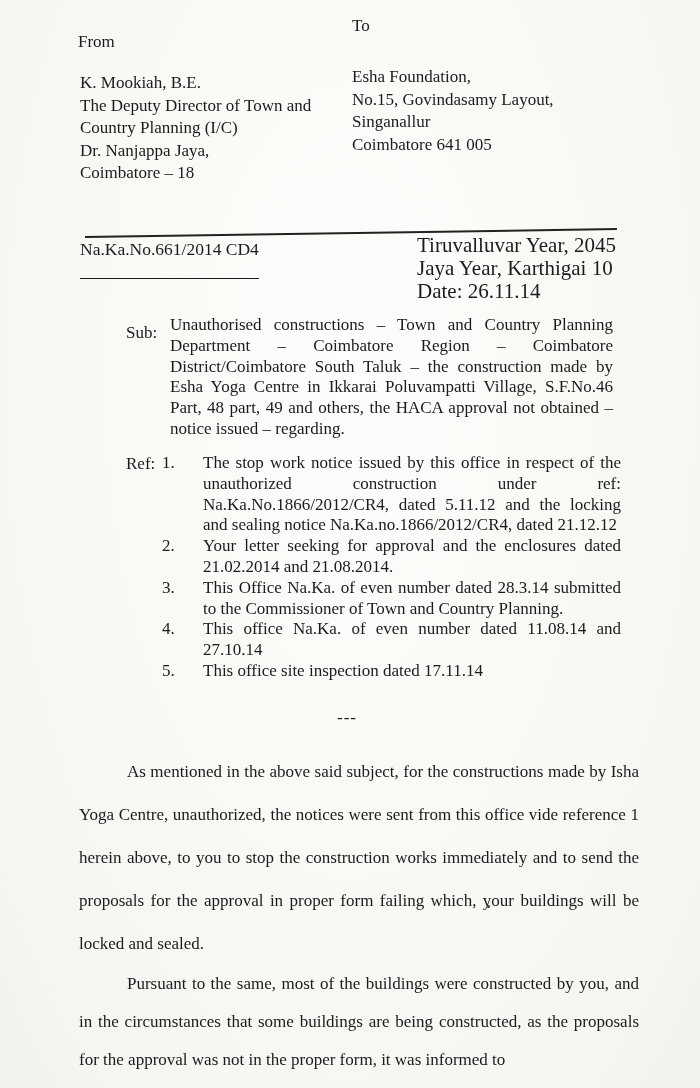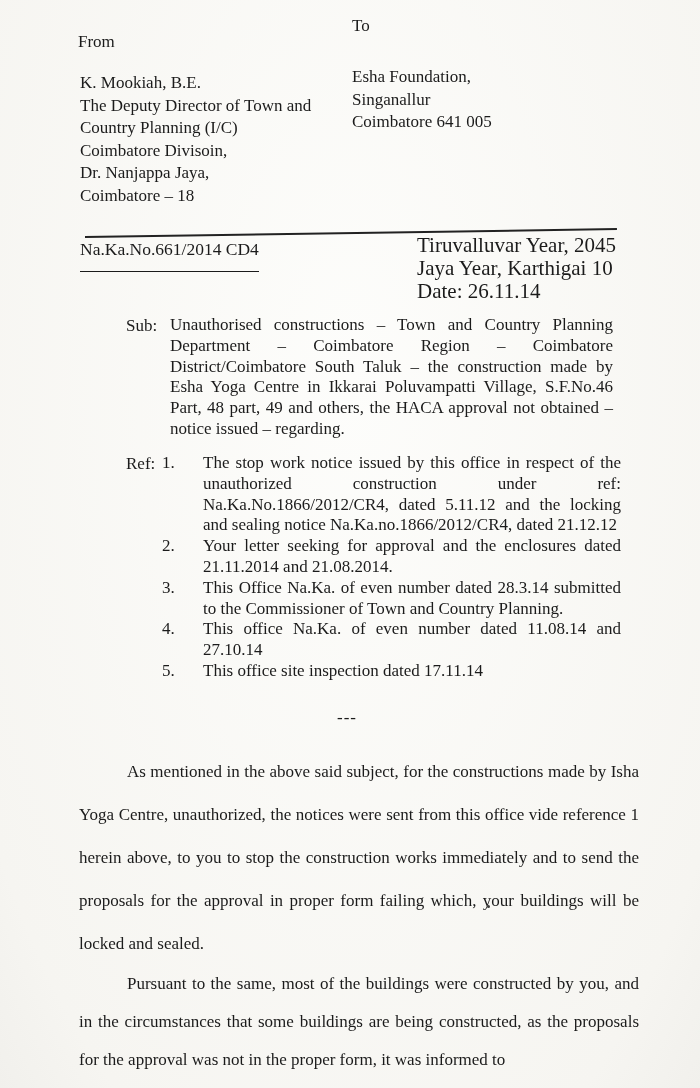--- a/index.html
+++ b/index.html
@@ -19,24 +19,24 @@
   .to-label   { position: absolute; left: 352px; top: 16px; }
   .address { position: absolute; font-size: 17px; line-height: 22.5px; white-space: nowrap; }
   .from-address { left: 80px; top: 72px; }
   .to-address   { left: 352px; top: 66px; }
   .rule {
     position: absolute; left: 85px; top: 236px; width: 532px; height: 0;
     border-top: 2px solid #222; transform: rotate(-0.85deg); transform-origin: left center;
   }
   .ref-number {
     position: absolute; left: 80px; top: 239px; font-size: 17.5px;
-    border-bottom: 1.6px solid var(--ink); padding-bottom: 11px; white-space: nowrap;
+    border-bottom: 1.6px solid var(--ink); padding-bottom: 18px; white-space: nowrap;
   }
   .date-block { position: absolute; left: 417px; top: 234px; font-size: 21px; line-height: 23px; white-space: nowrap; }
-  .sub-label { position: absolute; left: 126px; top: 316px; text-align: center; }
+  .sub-label { position: absolute; left: 126px; top: 323px; text-align: center; }
   .sub-text  {
     position: absolute; left: 170px; top: 315px; width: 443px;
     font-size: 17px; line-height: 20.8px; text-align: justify; hyphens: none;
   }
   .ref-label { position: absolute; left: 126px; top: 454px; }
   .ref-list  { position: absolute; left: 162px; top: 453px; width: 459px; font-size: 17px; line-height: 20.8px; }
   .ref-item  { display: flex; }
   .ref-num   { flex: 0 0 41px; }
   .ref-text  { flex: 1; text-align: justify; hyphens: none; }
   .separator { position: absolute; left: 337px; top: 708px; font-size: 17px; letter-spacing: 1px; }
@@ -54,27 +54,27 @@
 
 <div class="page">
 
   <div class="label from-label">From</div>
   <div class="label to-label">To</div>
 
   <div class="address from-address">
       <div>K. Mookiah, B.E.</div>
       <div>The Deputy Director of Town and</div>
       <div>Country Planning (I/C)</div>
-      <div>Coimbatore Divisoin,</div>
       <div>Dr. Nanjappa Jaya,</div>
       <div>Coimbatore – 18</div>
     </div>
 
   <div class="address to-address">
       <div>Esha Foundation,</div>
+      <div>No.15, Govindasamy Layout,</div>
       <div>Singanallur</div>
       <div>Coimbatore 641 005</div>
     </div>
 
   <div class="rule"></div>
 
   <div class="ref-number">Na.Ka.No.661/2014 CD4</div>
 
   <div class="date-block">
       <div>Tiruvalluvar Year, 2045</div>
@@ -87,21 +87,21 @@
 
   <div class="label ref-label">Ref:</div>
 
   <div class="ref-list">
     <div class="ref-item">
       <span class="ref-num">1.</span>
       <span class="ref-text">The stop work notice issued by this office in respect of the unauthorized construction under ref: Na.Ka.No.1866/2012/CR4, dated 5.11.12 and the locking and sealing notice Na.Ka.no.1866/2012/CR4, dated 21.12.12</span>
     </div>
     <div class="ref-item">
       <span class="ref-num">2.</span>
-      <span class="ref-text">Your letter seeking for approval and the enclosures dated 21.11.2014 and 21.08.2014.</span>
+      <span class="ref-text">Your letter seeking for approval and the enclosures dated 21.02.2014 and 21.08.2014.</span>
     </div>
     <div class="ref-item">
       <span class="ref-num">3.</span>
       <span class="ref-text">This Office Na.Ka. of even number dated 28.3.14 submitted to the Commissioner of Town and Country Planning.</span>
     </div>
     <div class="ref-item">
       <span class="ref-num">4.</span>
       <span class="ref-text">This office Na.Ka. of even number dated 11.08.14 and 27.10.14</span>
     </div>
     <div class="ref-item">

